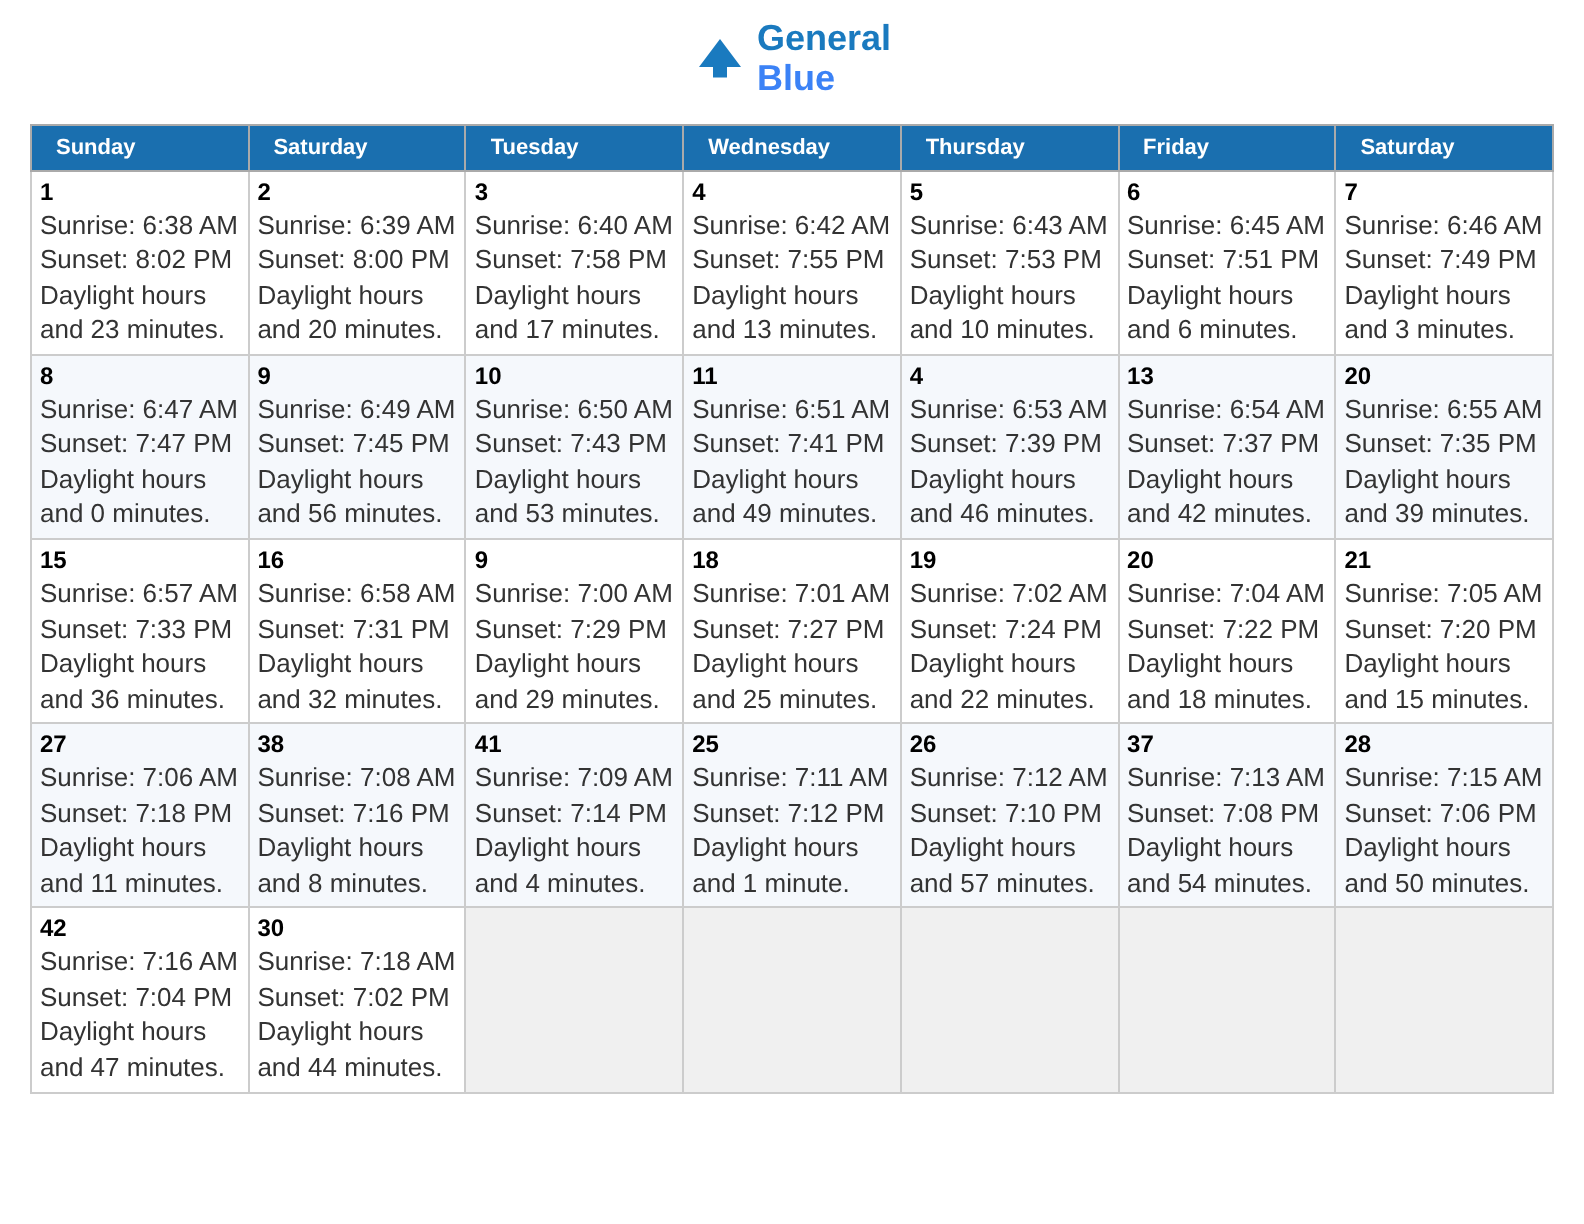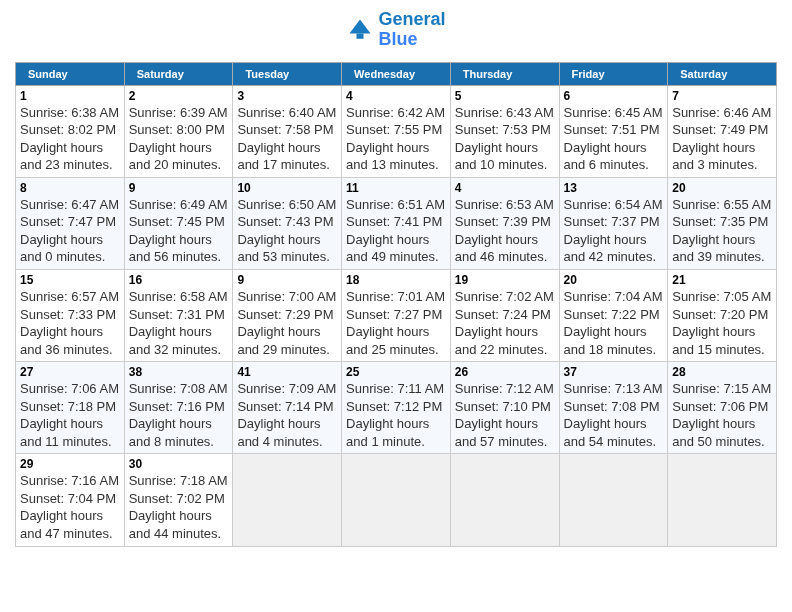--- a/index.html
+++ b/index.html
@@ -242,21 +242,21 @@
             <span class="day-number">37</span>
             <div class="day-info">Sunrise: 7:13 AM<br>Sunset: 7:08 PM<br>Daylight hours<br>and 54 minutes.</div>
           </td>
           <td>
             <span class="day-number">28</span>
             <div class="day-info">Sunrise: 7:15 AM<br>Sunset: 7:06 PM<br>Daylight hours<br>and 50 minutes.</div>
           </td>
         </tr>
         <tr>
           <td>
-            <span class="day-number">29</span>
+            <span class="day-number">42</span>
             <div class="day-info">Sunrise: 7:16 AM<br>Sunset: 7:04 PM<br>Daylight hours<br>and 47 minutes.</div>
           </td>
           <td>
             <span class="day-number">30</span>
             <div class="day-info">Sunrise: 7:18 AM<br>Sunset: 7:02 PM<br>Daylight hours<br>and 44 minutes.</div>
           </td>
           <td class="empty-cell"></td>
           <td class="empty-cell"></td>
           <td class="empty-cell"></td>
           <td class="empty-cell"></td>

